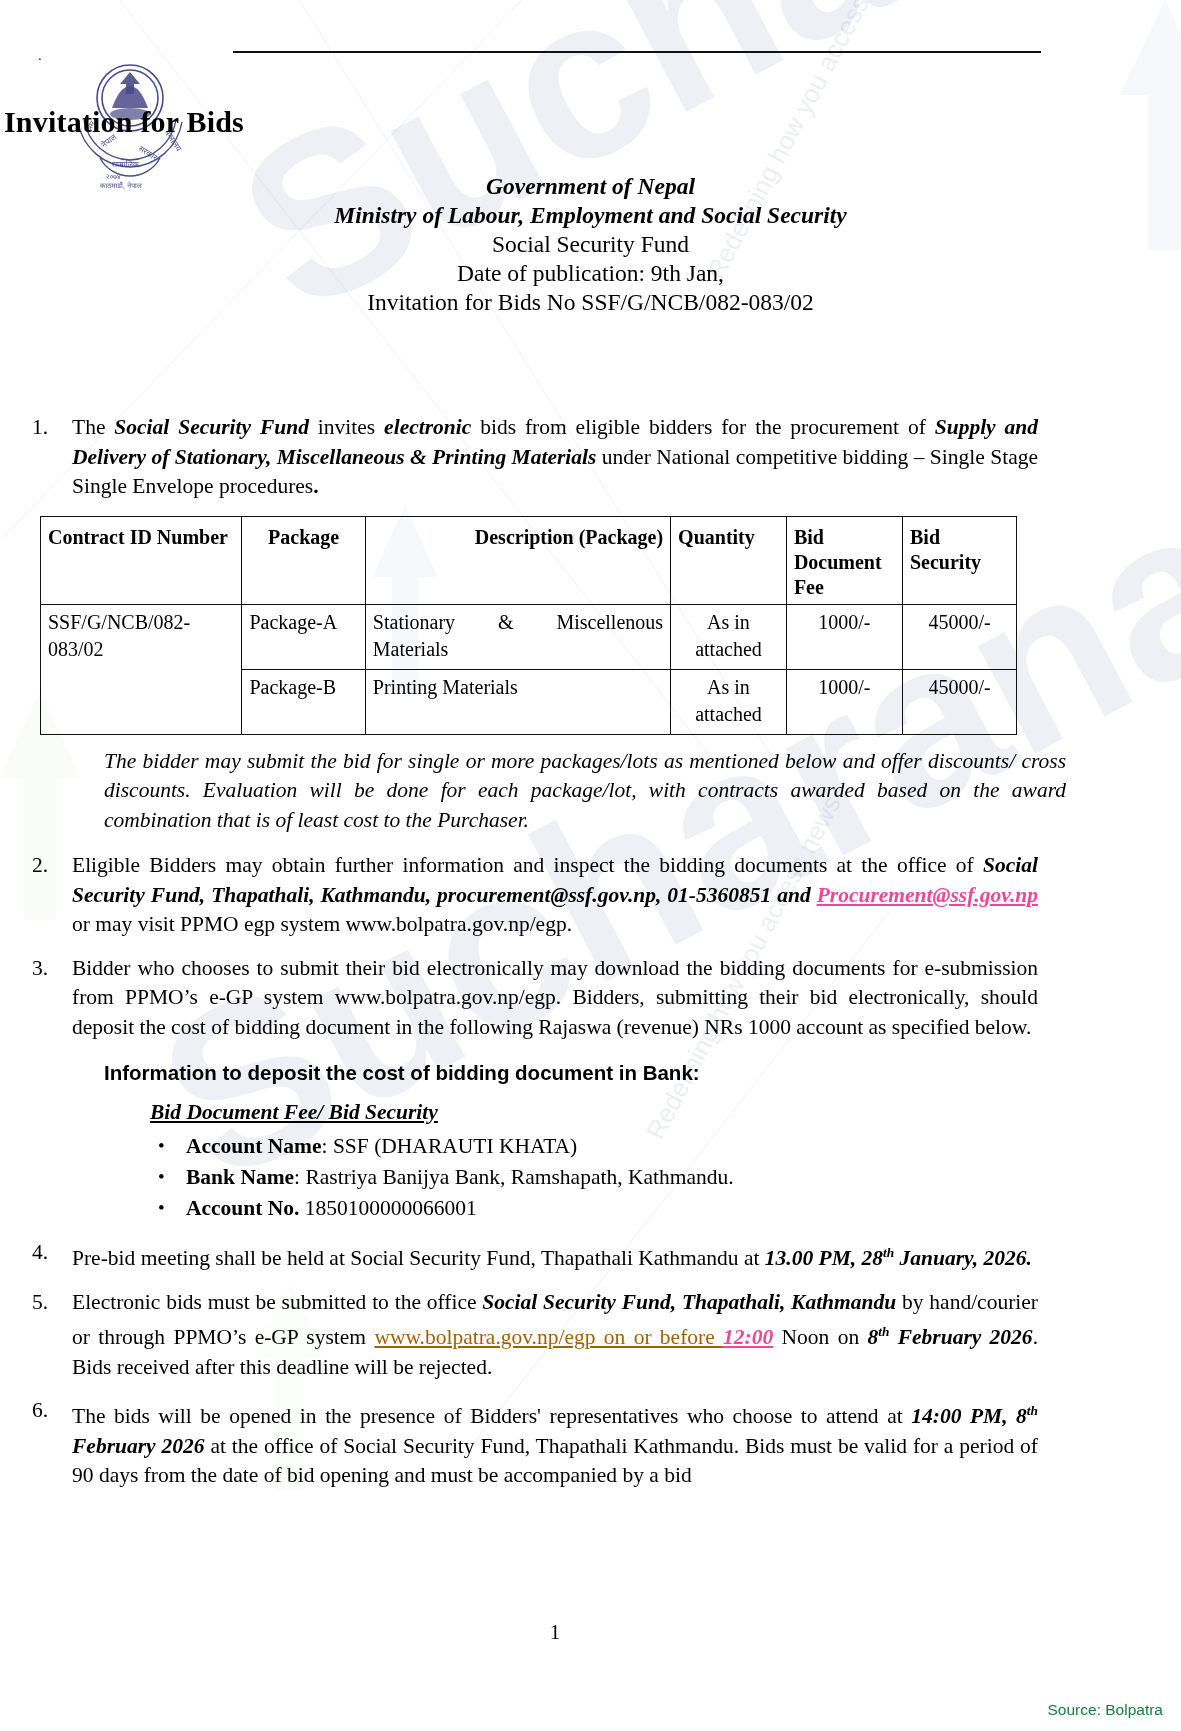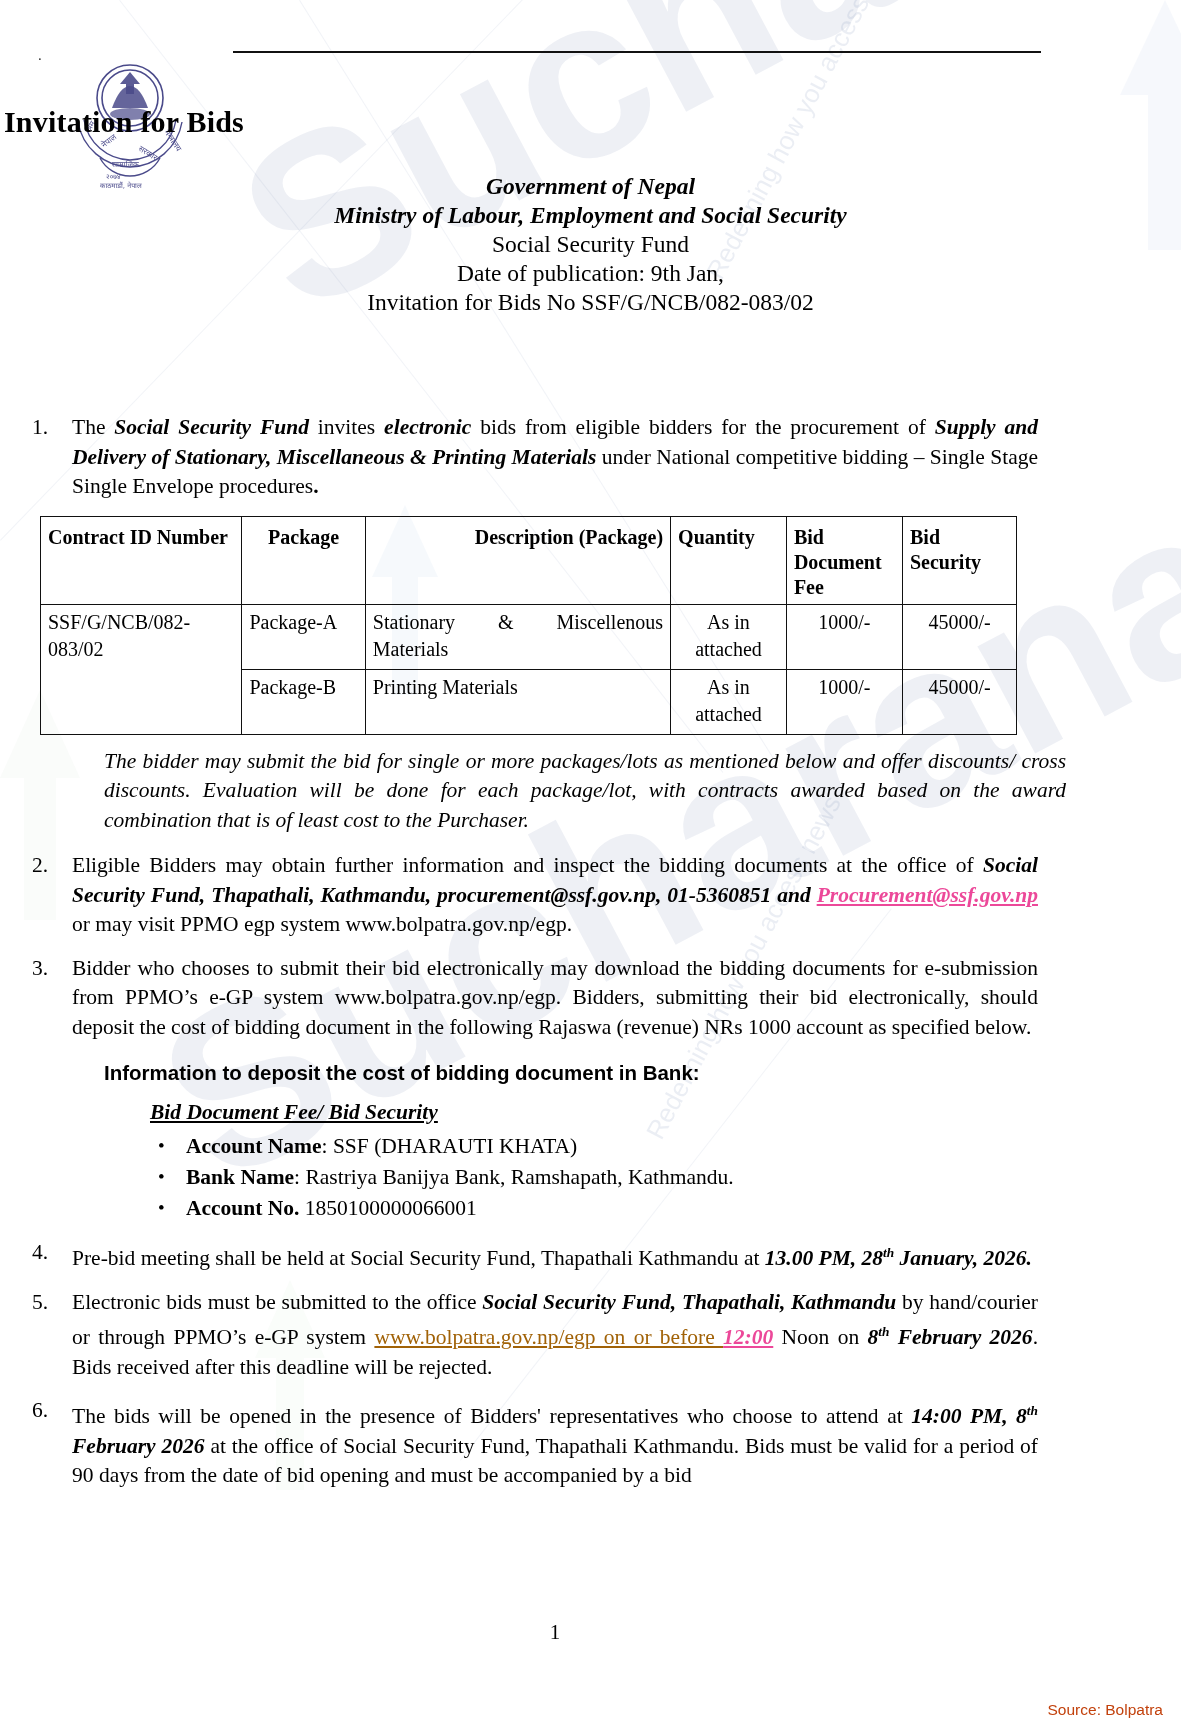--- a/index.html
+++ b/index.html
@@ -236,21 +236,21 @@
     font-size: 21px;
   }
 
   
   .source {
     position: absolute;
     right: 18px;
     bottom: 12px;
     font-family: "Liberation Sans", sans-serif;
     font-size: 15.5px;
-    color: #c2410c;
+    color: #15803d;
     z-index: 5;
   }
 </style>
 </head>
 <body>
 
 <div class="page">
 
   <div class="watermark-layer">
     <div class="wm-line" style="left:120px; top:0px; width:980px; height:1px; transform:rotate(52deg);"></div>

